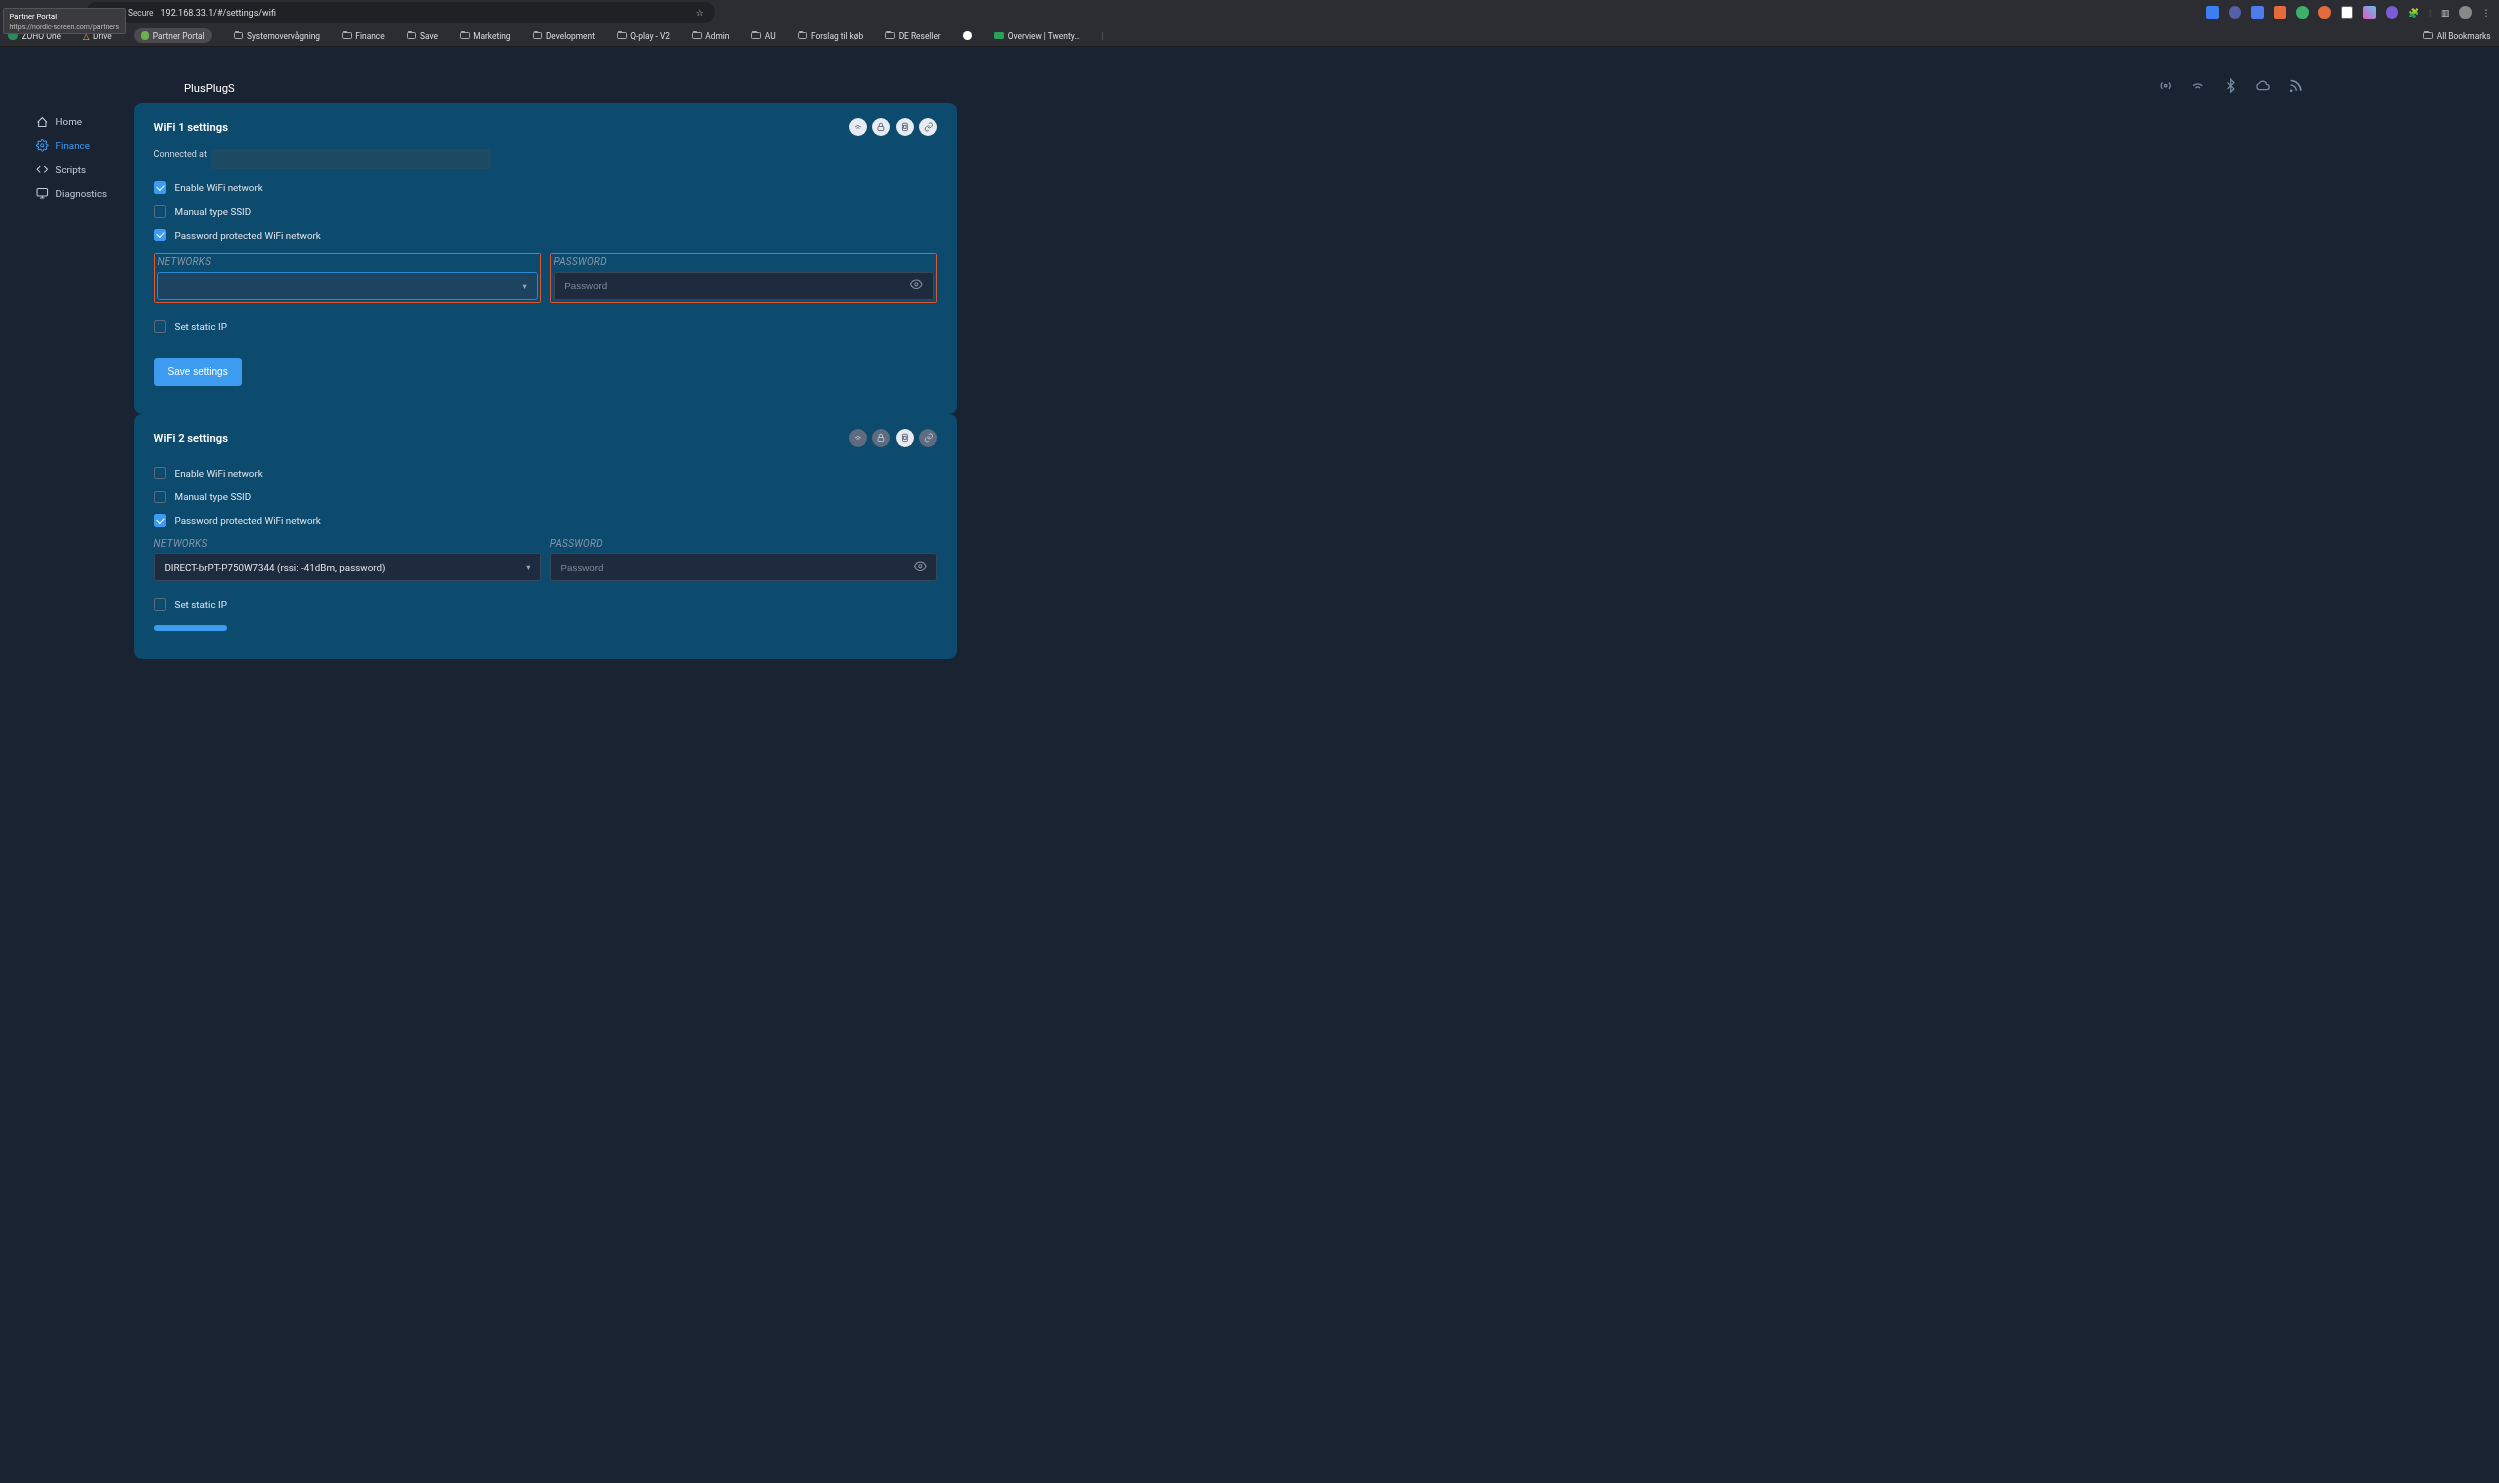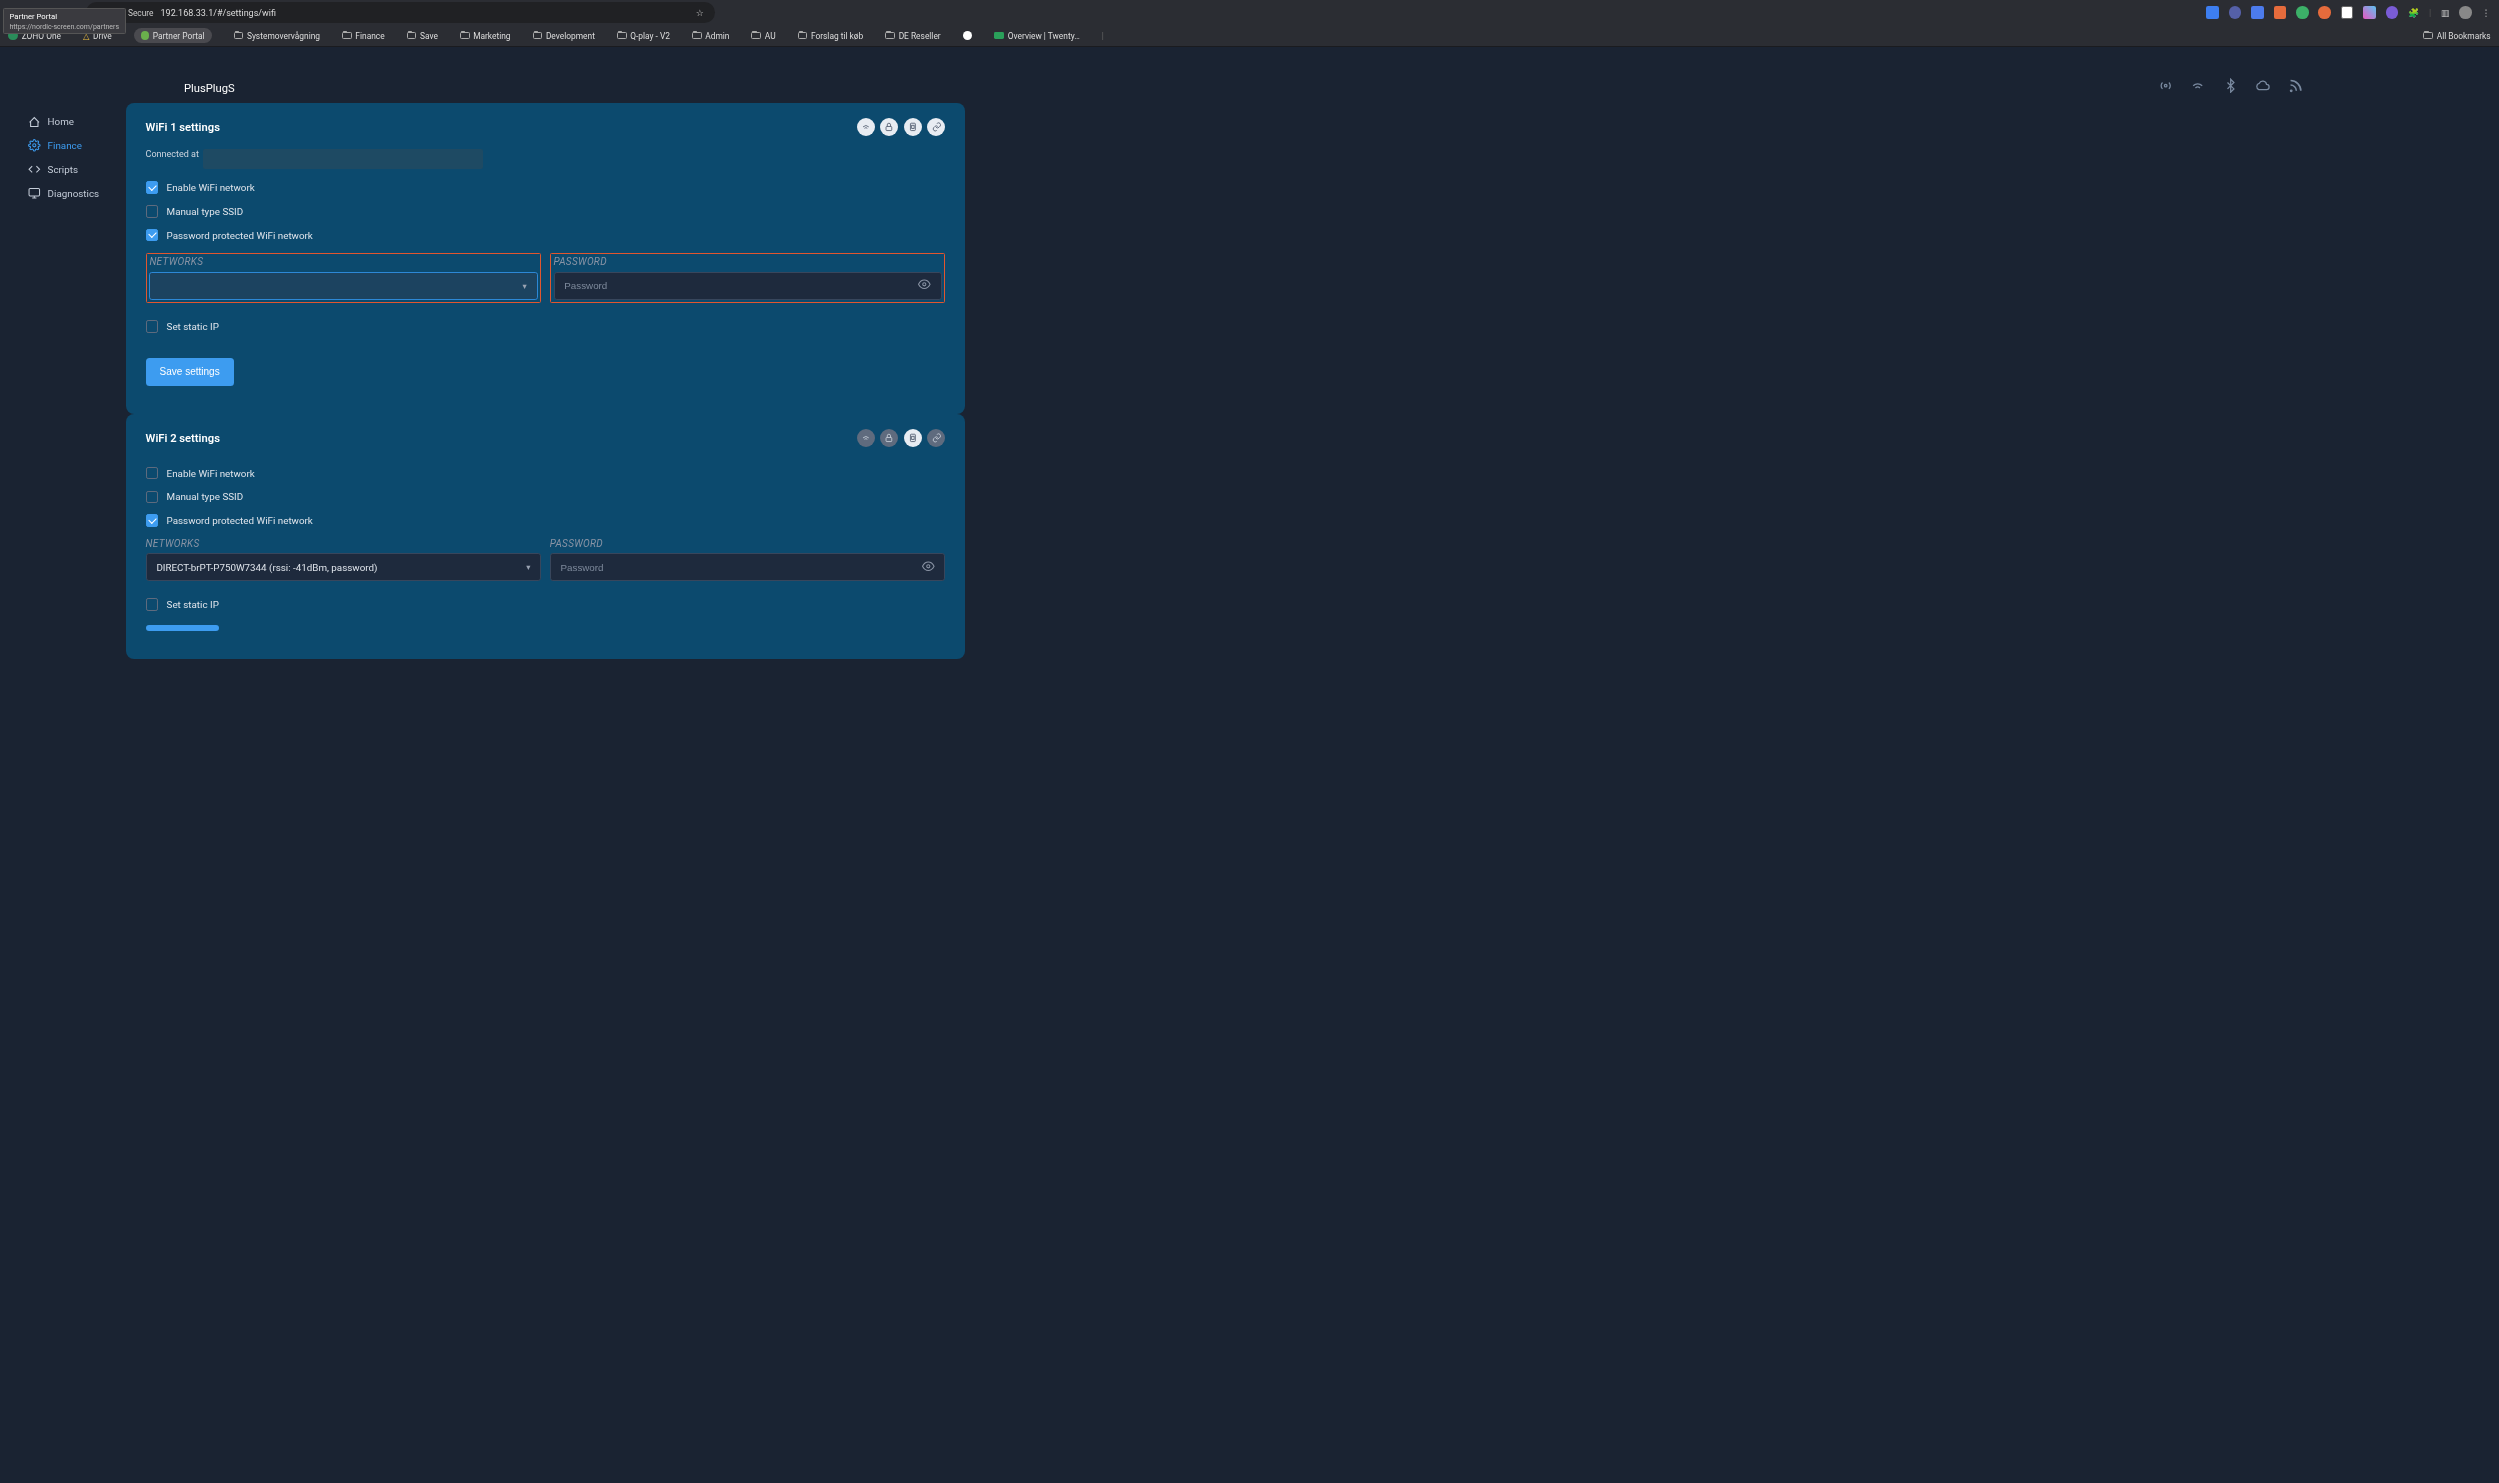--- a/index.html
+++ b/index.html
@@ -78,21 +78,21 @@
   font-size: 7.7px;
   color: #fff;
   z-index: 10;
   border-radius:1.4px;
 }
 .tooltip-box .t-sub { color: #bbb; font-size: 7px; margin-top:1.4px;}
 
 
 .app-wrap {
   display: flex;
-  padding: 21px 28px;
+  padding: 21px 36px;
   gap: 14px;
   max-width: 993px;
 }
 .brand {
   position:absolute;
   left: 184px;
   top: 82px;
   font-size: 11.2px;
   color: #fff;
   font-weight:400;

